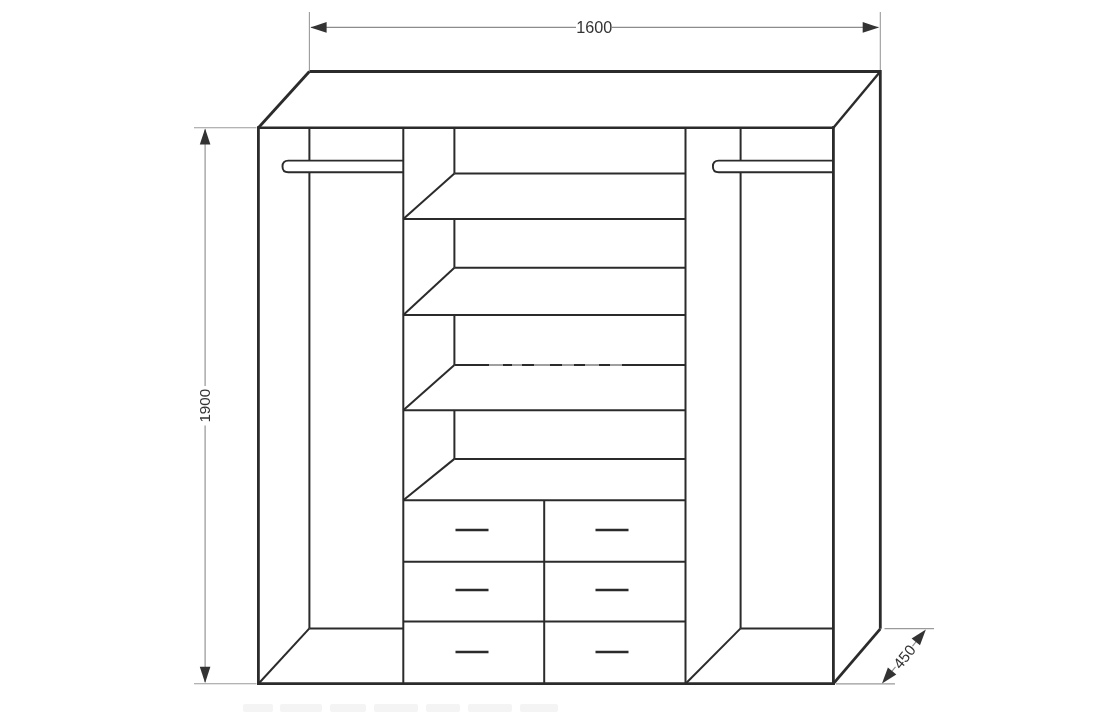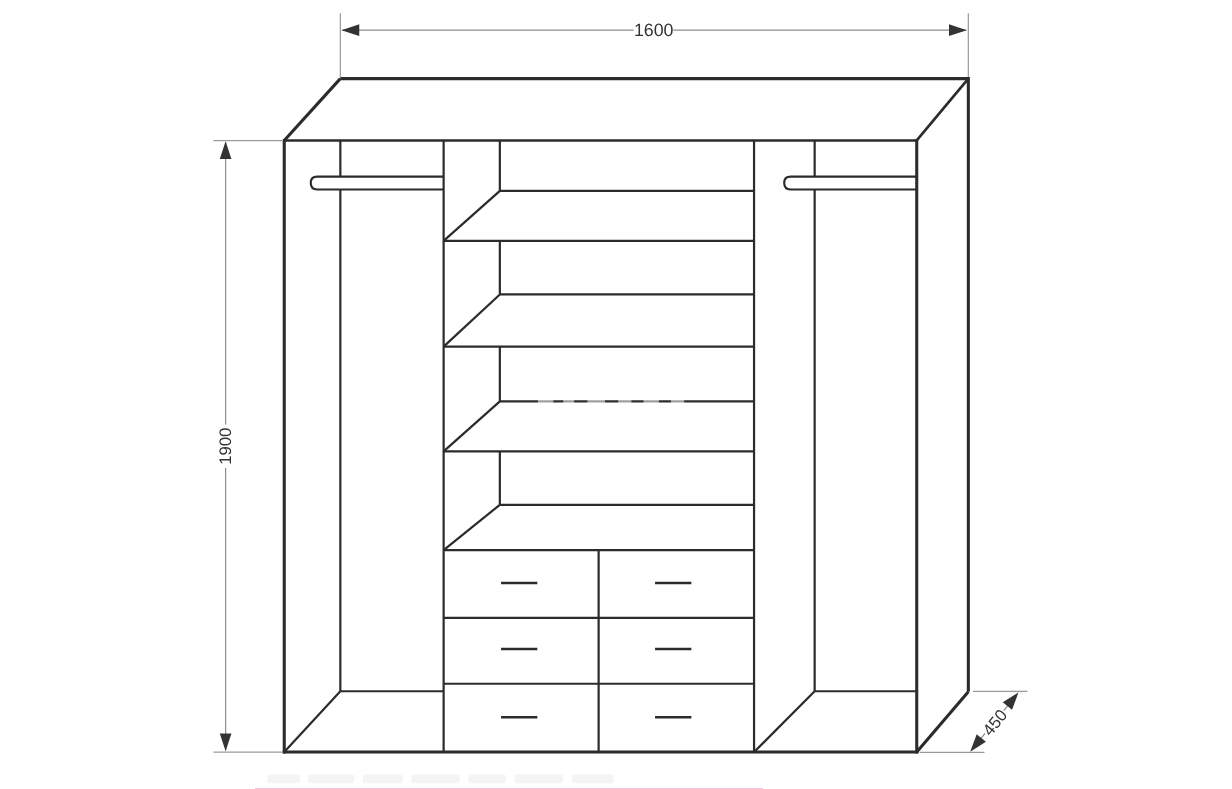--- a/index.html
+++ b/index.html
@@ -1,16 +1,16 @@
 <!DOCTYPE html>
 <html><head>
 <meta charset="utf-8">
 <style>
   html,body{margin:0;padding:0;background:#ffffff;}
-  .page{width:1120px;height:717px;position:relative;background:#ec4899;overflow:hidden;}
+  .page{width:976px;height:717px;position:relative;background:#84cc16;overflow:hidden;}
   svg{display:block;}
   text{font-family:"Liberation Sans",sans-serif;fill:#333333;}
 </style>
 </head>
 <body>
 <div class="page">
 <svg width="1120" height="717" viewBox="0 0 1120 717">
 <rect x="0" y="0" width="1120" height="717" fill="#ffffff"></rect>
 
 <line x1="309.4" y1="71.5" x2="880.3" y2="71.5" stroke="#2b2b2b" stroke-width="2.8"></line>

